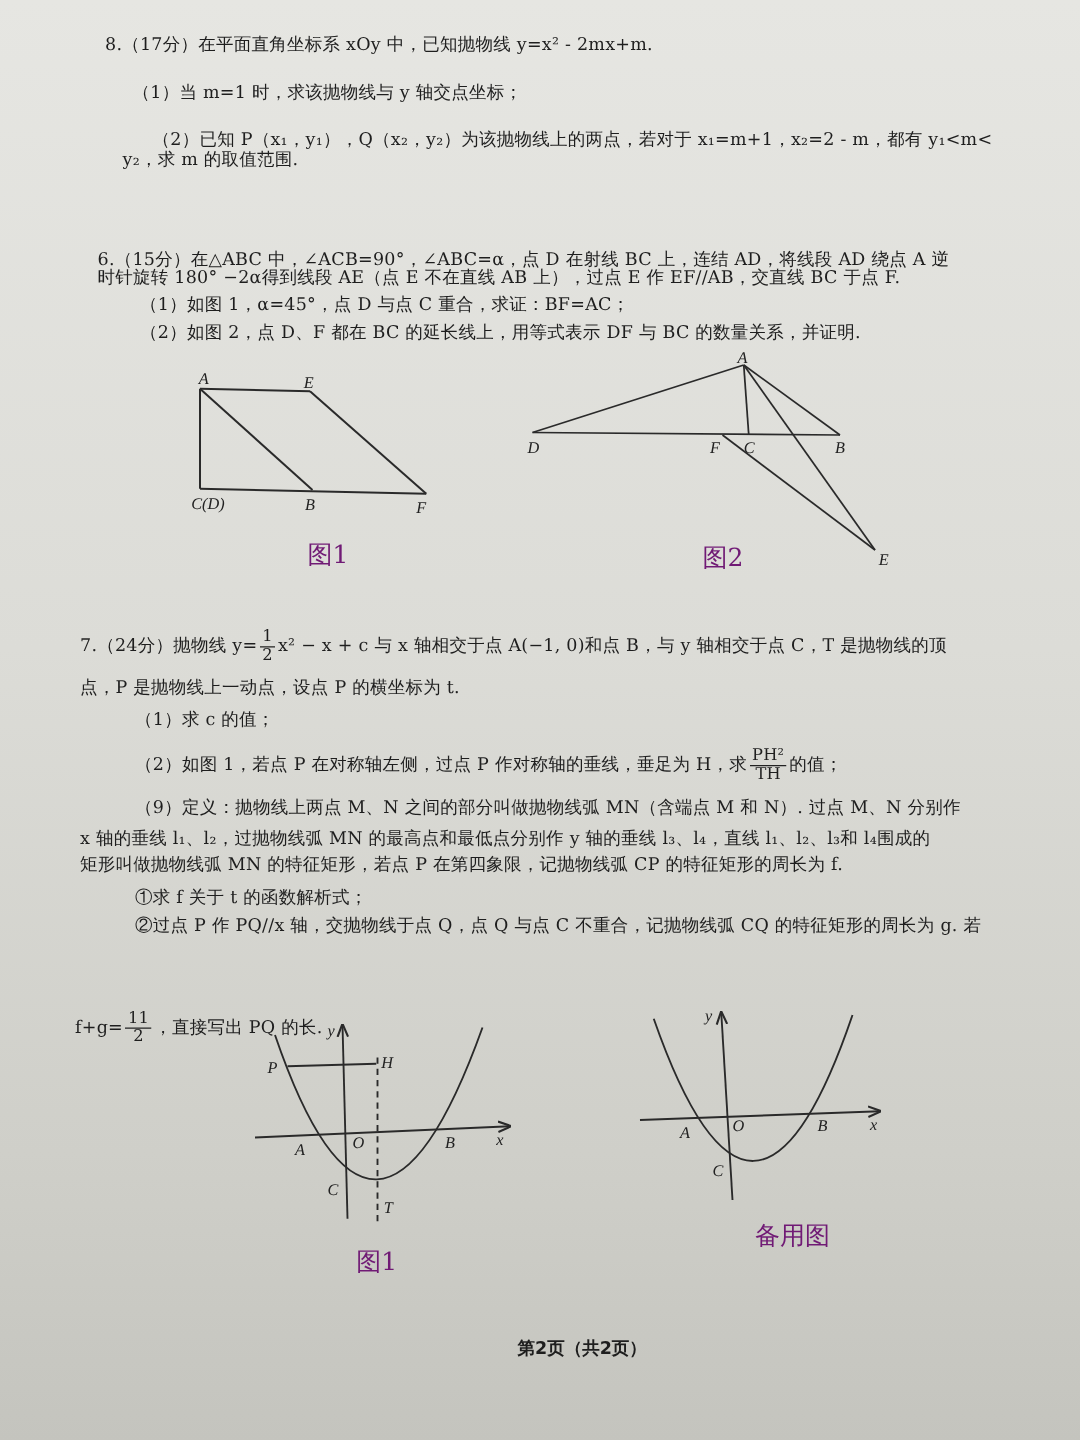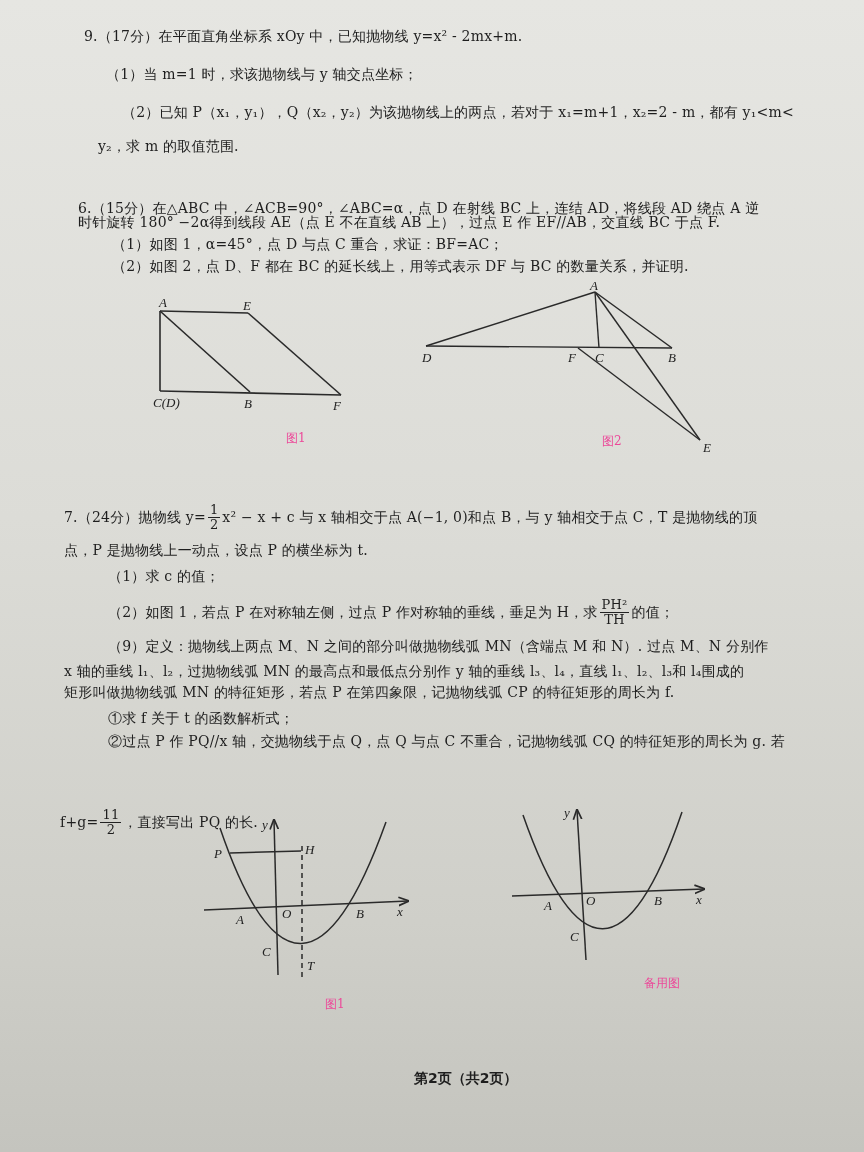--- a/index.html
+++ b/index.html
@@ -2,35 +2,35 @@
 <html><head>
 <meta charset="utf-8">
 <style>
   html,body{margin:0;padding:0;}
   body{width:864px;height:1152px;overflow:hidden;position:relative;
     background:linear-gradient(180deg,#e6e6e2 0%,#dcdcd7 45%,#cfcfc9 80%,#c4c4be 100%);
     font-family:"DejaVu Serif","Liberation Serif",serif;color:#1e1e1e;}
   .abs{position:absolute;white-space:nowrap;}
   .t{font-size:14px;line-height:20px;letter-spacing:0.2px;}
   .lbl{position:absolute;font-family:"Liberation Serif",serif;font-style:italic;font-size:13px;color:#222;}
-  .cap{position:absolute;font-size:12px;color:#ec4899;margin-left:40px;}
+  .cap{position:absolute;font-size:20px;color:#701a75;}
   .frac{display:inline-block;vertical-align:middle;text-align:center;font-size:13px;line-height:14px;margin:0 2px;}
   .frac span{display:block;}
   .frac .num{border-bottom:1px solid #222;padding:0 2px;}
   .footer{font-family:"DejaVu Sans",sans-serif;font-weight:bold;font-size:14px;}
   svg{position:absolute;overflow:visible;}
 </style>
 </head>
 <body>
 
 <div>
-  <div class="abs t" style="left:84px;top:26px;">9.（17分）在平面直角坐标系 xOy 中，已知抛物线 y=x² - 2mx+m.</div>
+  <div class="abs t" style="left:84px;top:26px;">8.（17分）在平面直角坐标系 xOy 中，已知抛物线 y=x² - 2mx+m.</div>
   <div class="abs t" style="left:106px;top:64px;">（1）当 m=1 时，求该抛物线与 y 轴交点坐标；</div>
   <div class="abs t" style="left:122px;top:102px;">（2）已知 P（x₁，y₁），Q（x₂，y₂）为该抛物线上的两点，若对于 x₁=m+1，x₂=2 - m，都有 y₁&lt;m&lt;</div>
-  <div class="abs t" style="left:98px;top:136px;text-align:center;">y₂，求 m 的取值范围.</div>
+  <div class="abs t" style="left:98px;top:118px;text-align:center;">y₂，求 m 的取值范围.</div>
 </div>
 
 <div>
   <div class="abs t" style="left:78px;top:198px;">6.（15分）在△ABC 中，∠ACB=90°，∠ABC=α，点 D 在射线 BC 上，连结 AD，将线段 AD 绕点 A 逆</div>
   <div class="abs t" style="left:78px;top:212px;">时针旋转 180° −2α得到线段 AE（点 E 不在直线 AB 上），过点 E 作 EF//AB，交直线 BC 于点 F.</div>
   <div class="abs t" style="left:112px;top:234px;">（1）如图 1，α=45°，点 D 与点 C 重合，求证：BF=AC；</div>
   <div class="abs t" style="left:112px;top:256px;">（2）如图 2，点 D、F 都在 BC 的延长线上，用等式表示 DF 与 BC 的数量关系，并证明.</div>
 
   <div>
     <svg style="left:0;top:0;" width="864" height="1152">

